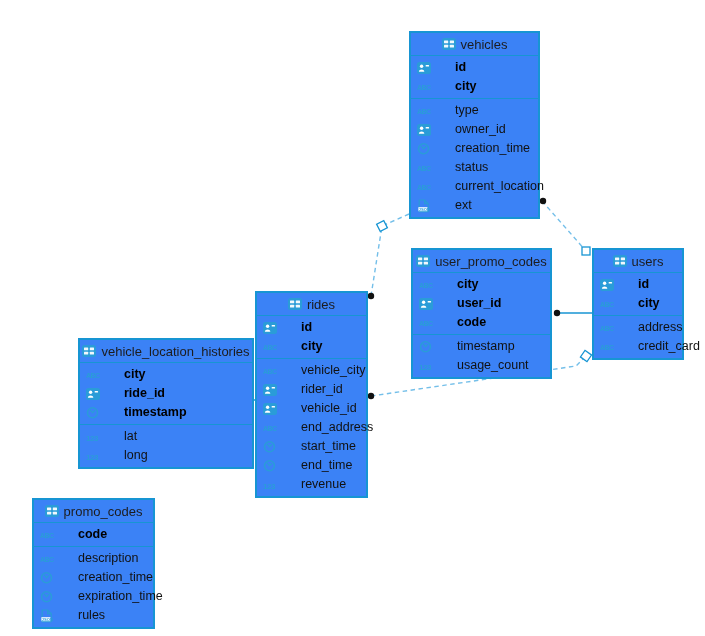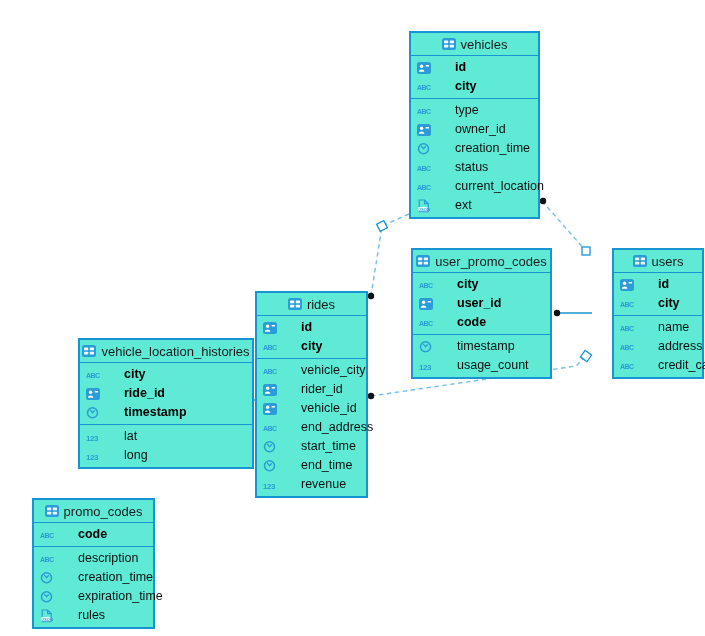--- a/index.html
+++ b/index.html
@@ -7,21 +7,21 @@
   body {
     width:705px; height:636px; position:relative; overflow:hidden;
     font-family:"Liberation Sans", sans-serif;
     --blue:#1795d3;
   }
   #diagram { position:absolute; inset:0; }
   #rel-svg { position:absolute; left:0; top:0; pointer-events:none; }
   #rel-svg * { pointer-events:auto; }
 
   .tbl {
-    position:absolute; background:#5eead4; border:2px solid var(--blue);
+    position:absolute; background:#3b82f6; border:2px solid var(--blue);
     color:#111; font-size:12.5px;
   }
   .hd {
     height:23px; display:flex; align-items:center; justify-content:center;
     gap:5px; border-bottom:1.5px solid var(--blue);
     font-size:13px; color:#1c1c1e; white-space:nowrap;
   }
   .sec { padding:2px 0; }
   .sec.pk { border-bottom:1.5px solid var(--blue); }
   .row {
@@ -198,21 +198,21 @@
         <div class="row">
           <span class="ric">
             <svg width="17" height="12" viewBox="0 0 17 12">
               <text x="0" y="9.5" font-family="&quot;Liberation Sans&quot;, sans-serif" font-size="8" font-weight="bold" fill="#2a9cd8" letter-spacing="-0.5">123</text>
             </svg>
           </span>
           <span class="rlbl">usage_count</span>
         </div>
       </div>
     </div>
-    <div class="tbl" style="left: 612px; top: 248px; width: 92px;">
+    <div class="tbl" style="left: 592px; top: 248px; width: 92px;">
       <div class="hd">
         <span class="ric" style="flex:0 0 14px;width:14px">
           <svg width="14" height="12" viewBox="0 0 14 12">
             <rect width="14" height="12" rx="2.5" fill="#2a9cd8"></rect>
             <rect x="2" y="2.4" width="4.2" height="2.8" rx="0.5" fill="#fff" opacity="0.93"></rect>
             <rect x="7.8" y="2.4" width="4.2" height="2.8" rx="0.5" fill="#fff" opacity="0.93"></rect>
             <rect x="2" y="6.8" width="4.2" height="2.8" rx="0.5" fill="#fff" opacity="0.93"></rect>
             <rect x="7.8" y="6.8" width="4.2" height="2.8" rx="0.5" fill="#fff" opacity="0.93"></rect>
           </svg>
         </span>
@@ -233,28 +233,20 @@
         <div class="row pkrow">
           <span class="ric">
             <svg width="17" height="12" viewBox="0 0 17 12">
               <text x="0" y="9" font-family="&quot;Liberation Sans&quot;, sans-serif" font-size="7" font-weight="bold" fill="#2a9cd8" letter-spacing="-0.5">ABC</text>
             </svg>
           </span>
           <span class="rlbl">city</span>
         </div>
       </div>
       <div class="sec">
-        <div class="row">
-          <span class="ric">
-            <svg width="17" height="12" viewBox="0 0 17 12">
-              <text x="0" y="9" font-family="&quot;Liberation Sans&quot;, sans-serif" font-size="7" font-weight="bold" fill="#2a9cd8" letter-spacing="-0.5">ABC</text>
-            </svg>
-          </span>
-          <span class="rlbl">name</span>
-        </div>
         <div class="row">
           <span class="ric">
             <svg width="17" height="12" viewBox="0 0 17 12">
               <text x="0" y="9" font-family="&quot;Liberation Sans&quot;, sans-serif" font-size="7" font-weight="bold" fill="#2a9cd8" letter-spacing="-0.5">ABC</text>
             </svg>
           </span>
           <span class="rlbl">address</span>
         </div>
         <div class="row">
           <span class="ric">

